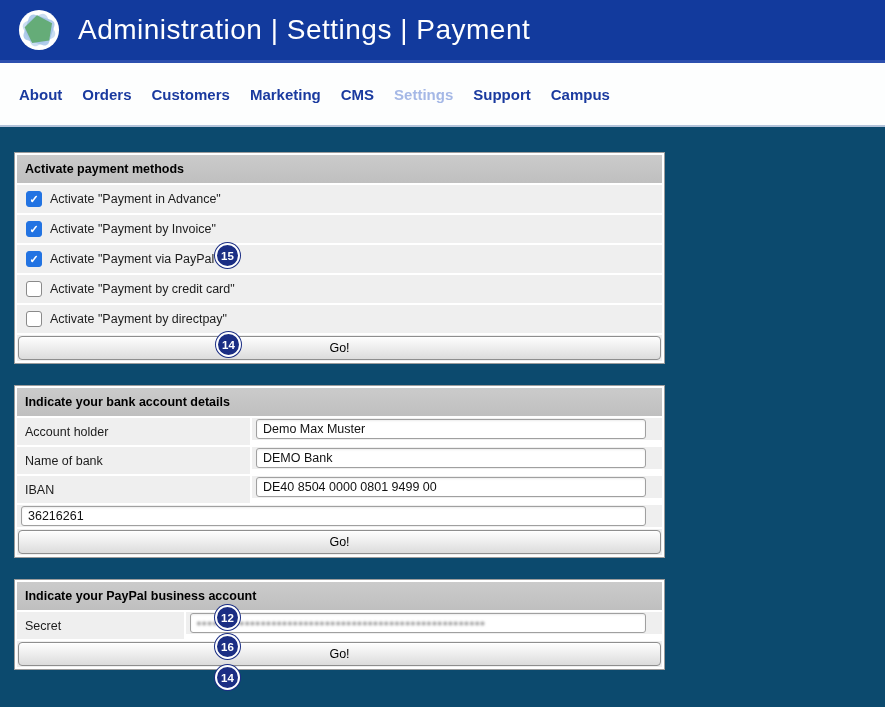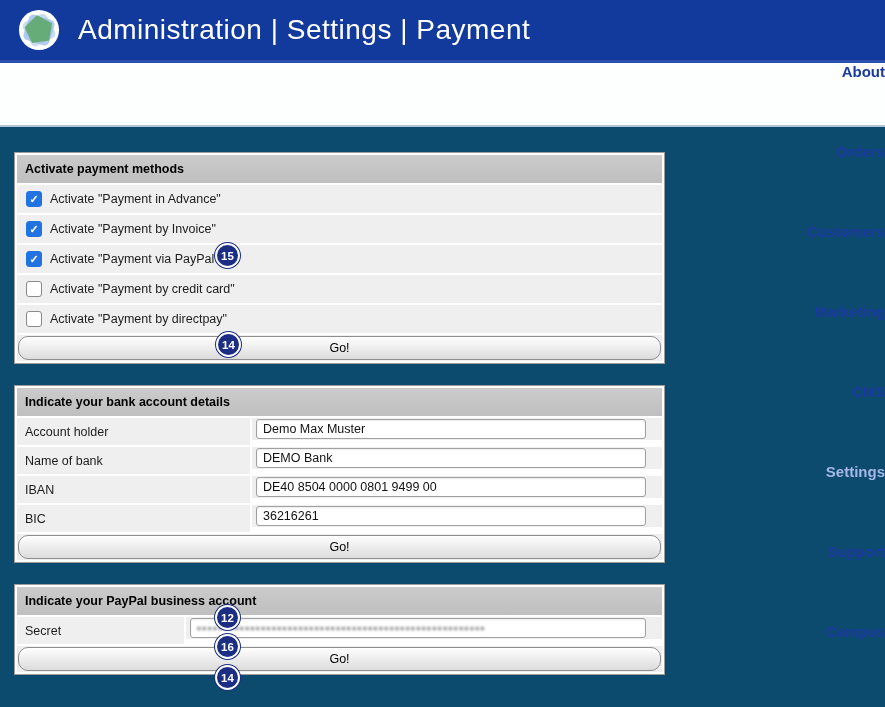--- a/index.html
+++ b/index.html
@@ -6,22 +6,22 @@
   .page{position:relative;width:885px;height:707px;background:#0c4a6e;overflow:hidden;
         font-family:"Liberation Sans",sans-serif;color:#1c1c1c;}
 
   
   .titlebar{height:60px;background:#123a9d;border-bottom:3px solid #2c4fae;
             display:flex;align-items:center;}
   .logo{width:42px;height:42px;margin-left:18px;flex:0 0 auto;}
   .app-title{color:#fff;font-size:28px;margin-left:18px;letter-spacing:0.5px;white-space:pre;}
 
   
-  .nav{height:62px;display:flex;align-items:flex-end;gap:63px;padding-left:19px;
-       background:#fdfefe;border-bottom:2px solid #b3c3da;flex-direction:column;}
+  .nav{height:62px;display:flex;align-items:center;gap:20px;padding-left:19px;
+       background:#fdfefe;border-bottom:2px solid #b3c3da;}
   .nav-item{font-size:15px;font-weight:bold;color:#1a3a9f;cursor:pointer;white-space:nowrap;}
   .nav-item.active{color:#a5b8e6;}
 
   
   .content{margin:25px 0 0 14px;width:651px;}
   .tbl{border:1px solid #9c9c9c;background:#fff;padding:2px;box-sizing:border-box;}
   .tbl + .tbl{margin-top:21px;}
   .sec1{margin-bottom:0;}
   .gap21{margin-top:21px;}
   .gap22{margin-top:22px;}
@@ -48,21 +48,21 @@
   
   .field-input{width:100%;height:20px;box-sizing:border-box;border:1px solid #a0a0a0;border-radius:3px;
                background:#fff;font-family:"Liberation Sans",sans-serif;font-size:12.5px;color:#111;
                padding:0 6px;box-shadow:inset 0 1px 2px rgba(0,0,0,0.08);}
   .fake-input{display:flex;align-items:center;overflow:hidden;white-space:nowrap;}
   .blur-id{color:#7d6e5d;filter:blur(2.2px);font-size:12px;}
   .blur-secret{color:#4a4a4a;filter:blur(1.6px);font-size:11px;letter-spacing:1.5px;}
 
   
   .btn-row{margin-top:2px;height:26px;display:flex;align-items:center;background:#efefef;padding:0 1px;}
-  .go-btn{flex:1;height:24px;border:1px solid #8e8e8e;border-radius:10px;
+  .go-btn{flex:1;height:24px;border:1px solid #8e8e8e;border-radius:4px;
           background:linear-gradient(#fefefe,#dcdcdc);font-family:"Liberation Sans",sans-serif;
           font-size:12.5px;color:#000;cursor:pointer;box-shadow:inset 0 1px 0 #fff;}
 
   
   .badge{position:absolute;width:21px;height:21px;border-radius:50%;background:#1b2e84;
          border:2px solid #fff;box-shadow:0 0 0 1px #1b2e84;color:#fff;font-weight:bold;
          font-size:11.5px;display:flex;align-items:center;justify-content:center;z-index:10;}
 </style>
 </head>
 <body>
@@ -152,21 +152,20 @@
           <input class="field-input" type="text" value="DEMO Bank" style="">
         </div>
       </div>
       <div class="t-row">
         <div class="cell label-cell w-bank">IBAN</div>
         <div class="cell value-cell">
           <input class="field-input" type="text" value="DE40 8504 0000 0801 9499 00" style="">
         </div>
       </div>
       <div class="t-row">
-        <div class="cell label-cell w-bank">BIC</div>
         <div class="cell value-cell">
           <input class="field-input" type="text" value="36216261" style="">
         </div>
       </div>
 
       <div class="btn-row">
         <button class="go-btn">Go!</button>
       </div>
     </div>
 

